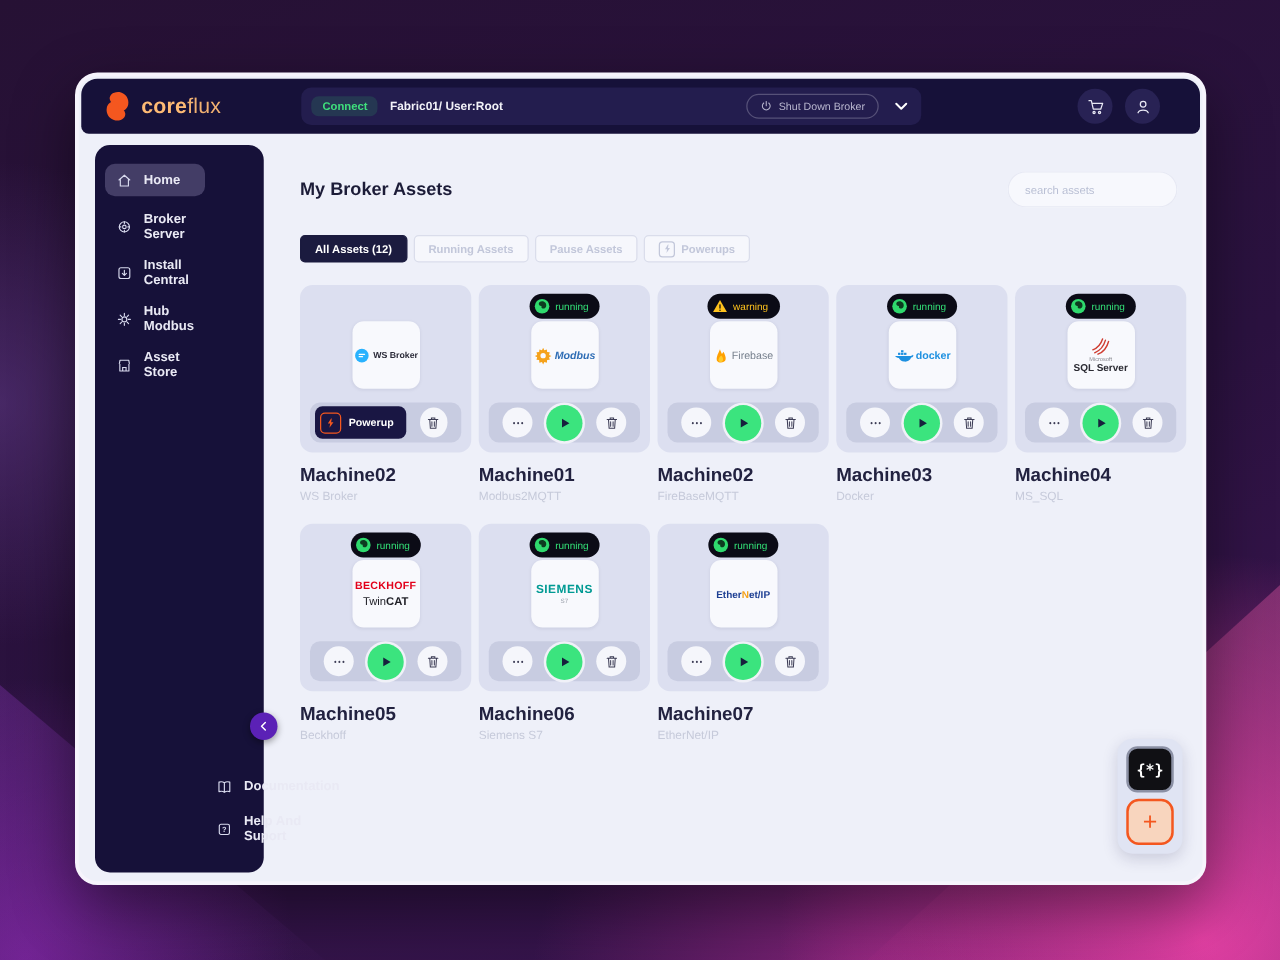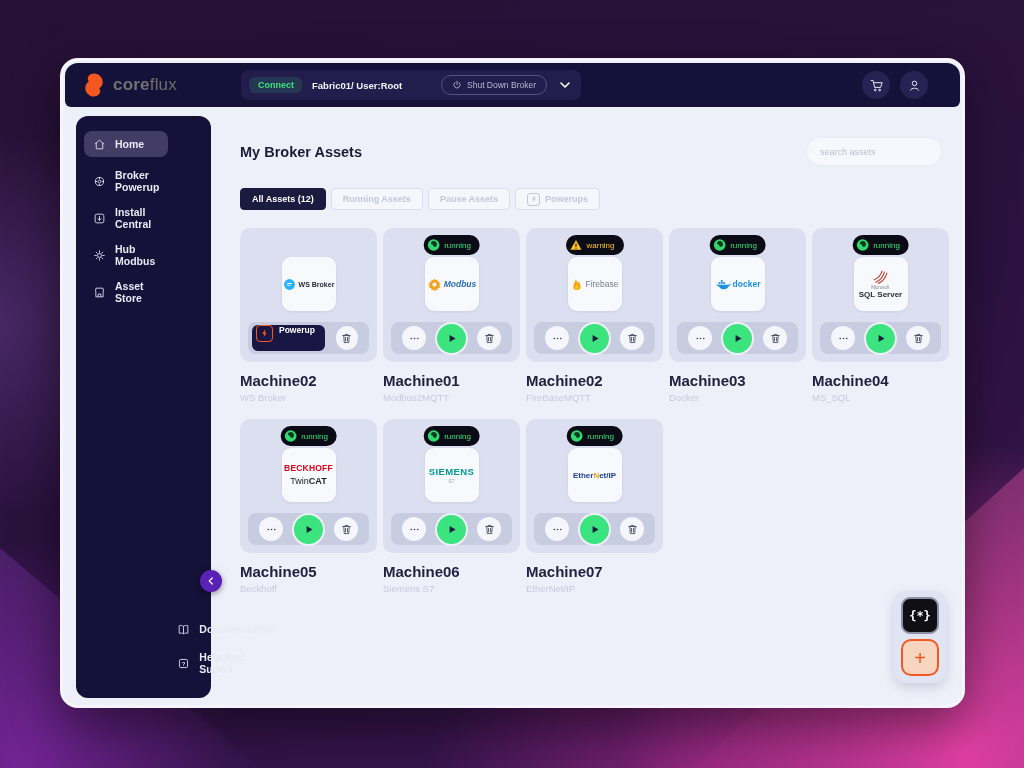--- a/index.html
+++ b/index.html
@@ -23,23 +23,23 @@
   
   .window { position:absolute; left:60px; top:58px; width:905px; height:650px;
     background:#eef0f9; border-radius:18px; box-shadow:0 18px 50px rgba(0,0,0,.45);
     border:3px solid #f6f4fc; }
 
   
   .topbar { position:absolute; left:2px; top:2px; right:2px; height:44px;
     background:#161139; border-radius:13px 13px 6px 6px; }
   .brand { position:absolute; left:16px; top:0; height:44px; display:flex; align-items:center; gap:6px; }
   .brand svg { width:26px; height:26px; }
-  .brand .t { font-size:17px; color:#737373; letter-spacing:.2px; }
+  .brand .t { font-size:17px; color:#fdba74; letter-spacing:.2px; }
   .brand .t b { font-weight:700; } .brand .t span { font-weight:300; opacity:.95; }
-  .conn-pill { position:absolute; left:176px; top:7px; width:340px; height:30px;
+  .conn-pill { position:absolute; left:176px; top:7px; width:496px; height:30px;
     background:#231d4e; border-radius:8px; display:flex; align-items:center; padding:0 8px; gap:10px; }
   .connect-chip { display:flex; align-items:center; gap:5px; background:rgba(47,217,109,.14);
     border-radius:6px; padding:3px 8px 3px 4px; }
   .connect-chip .txt { color:#3fe07c; font-size:9px; font-weight:700; }
   .fabric { color:#f2f2f8; font-size:9.5px; font-weight:700; flex:1; }
   .shutdown { display:flex; align-items:center; gap:5px; border:1px solid #565178; border-radius:14px;
     padding:4px 10px; color:#b9b7cf; font-size:8.5px; background:transparent; cursor:pointer; }
   .shutdown svg { width:10px; height:10px; stroke:#b9b7cf; }
   .chev-dn { width:16px; height:16px; stroke:#fff; cursor:pointer; }
   .top-icons { position:absolute; right:32px; top:8px; display:flex; gap:10px; }
@@ -96,21 +96,21 @@
     box-shadow:0 1px 3px rgba(30,30,70,.08); }
   .abar { position:absolute; left:8px; right:8px; bottom:8px; height:32px; background:#c8cce1; border-radius:8px;
     display:flex; align-items:center; justify-content:center; gap:11px; }
   .cbtn { width:24px; height:24px; border-radius:50%; background:#f5f6fb; border:none; cursor:pointer;
     display:flex; align-items:center; justify-content:center; }
   .cbtn svg { width:13px; height:13px; stroke:#3c3c55; fill:none; stroke-width:1.5; }
   .cbtn.play { width:29px; height:29px; background:#3be47e; box-shadow:0 0 0 2px #f0f1f8; }
   .cbtn.play svg { width:13px; height:13px; fill:#17213d; stroke:none; }
   .cbtn .dots { fill:#3c3c55; stroke:none; }
   .abar.pu { justify-content:space-between; padding:0 11px 0 4px; }
-  .pubtn { display:flex; align-items:flex-start; gap:6px; height:26px; padding:0 10px 0 4px; background:#191643;
+  .pubtn { display:flex; align-items:center; gap:6px; height:26px; padding:0 10px 0 4px; background:#191643;
     border-radius:6px; border:none; cursor:pointer; }
   .pubtn .pico { width:17px; height:17px; border:1.5px solid #f4571f; border-radius:4px;
     display:flex; align-items:center; justify-content:center; }
   .pubtn .pico svg { width:9px; height:9px; fill:#f4571f; }
   .pubtn .ptxt { color:#fff; font-size:8.5px; font-weight:700; }
   .cname { margin-top:10px; font-size:15px; font-weight:700; color:#222240; }
   .csub { margin-top:3px; font-size:9.5px; color:#c6cada; }
 
   
   .lg-ws { display:flex; align-items:center; gap:3px; }
@@ -208,21 +208,21 @@
             <path d="M4 11l8-7 8 7M6 9.5V20h12V9.5" stroke-linecap="round" stroke-linejoin="round"></path>
           </svg>
         <span>Home</span>
       </button>
       <button class="sitem">
         <svg viewBox="0 0 24 24">
           <circle cx="12" cy="12" r="7.5"></circle>
             <circle cx="12" cy="12" r="2.6"></circle>
           <path d="M12 4.5v2.4M12 17.1v2.4M4.5 12h2.4M17.1 12h2.4" stroke-linecap="round"></path>
         </svg>
-        <span>Broker Powerup</span>
+        <span>Broker Server</span>
       </button>
       <button class="sitem">
         <svg viewBox="0 0 24 24">
           <rect x="4" y="4" width="16" height="16" rx="3"></rect>
           <path d="M12 8v7M9 12.4l3 3 3-3" stroke-linecap="round" stroke-linejoin="round"></path>
         </svg>
         <span>Install Central</span>
       </button>
       <button class="sitem">
         <svg viewBox="0 0 24 24">

